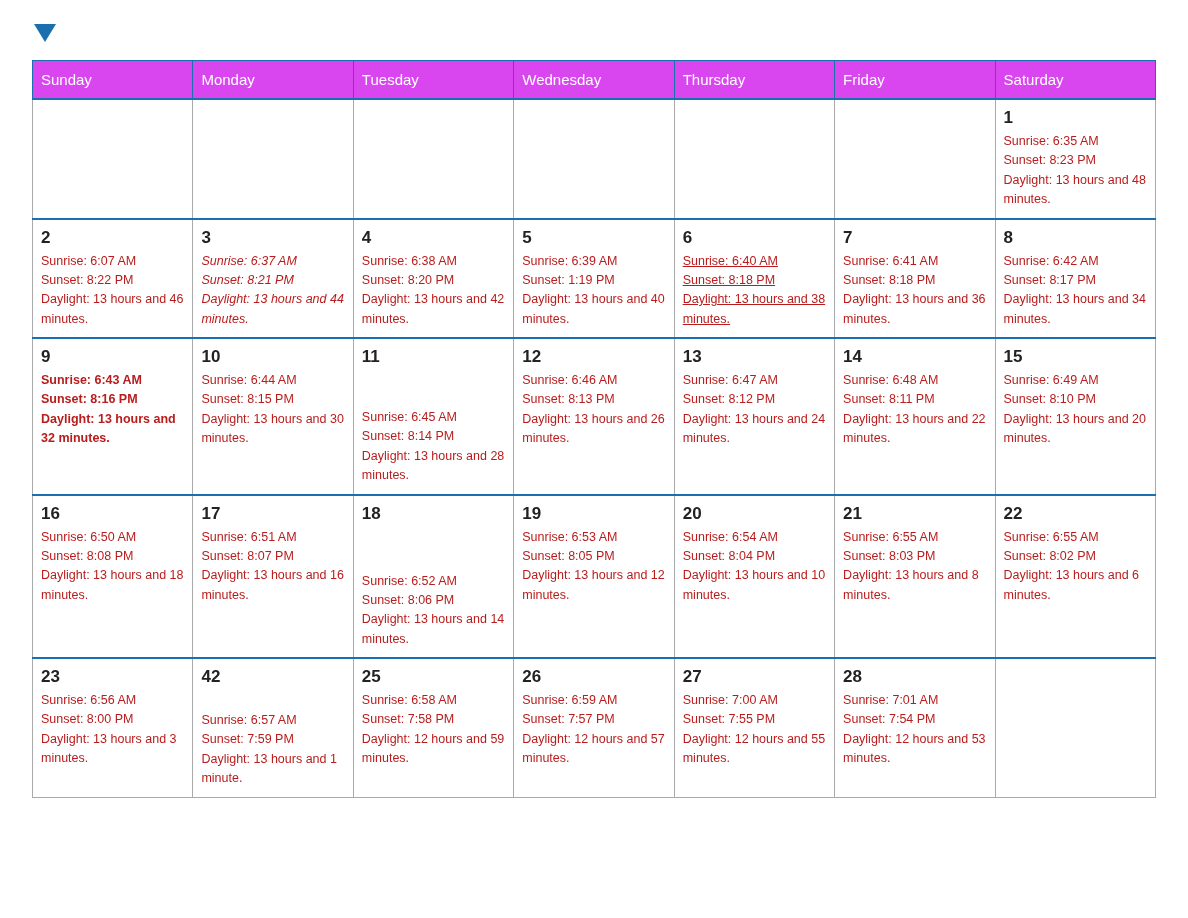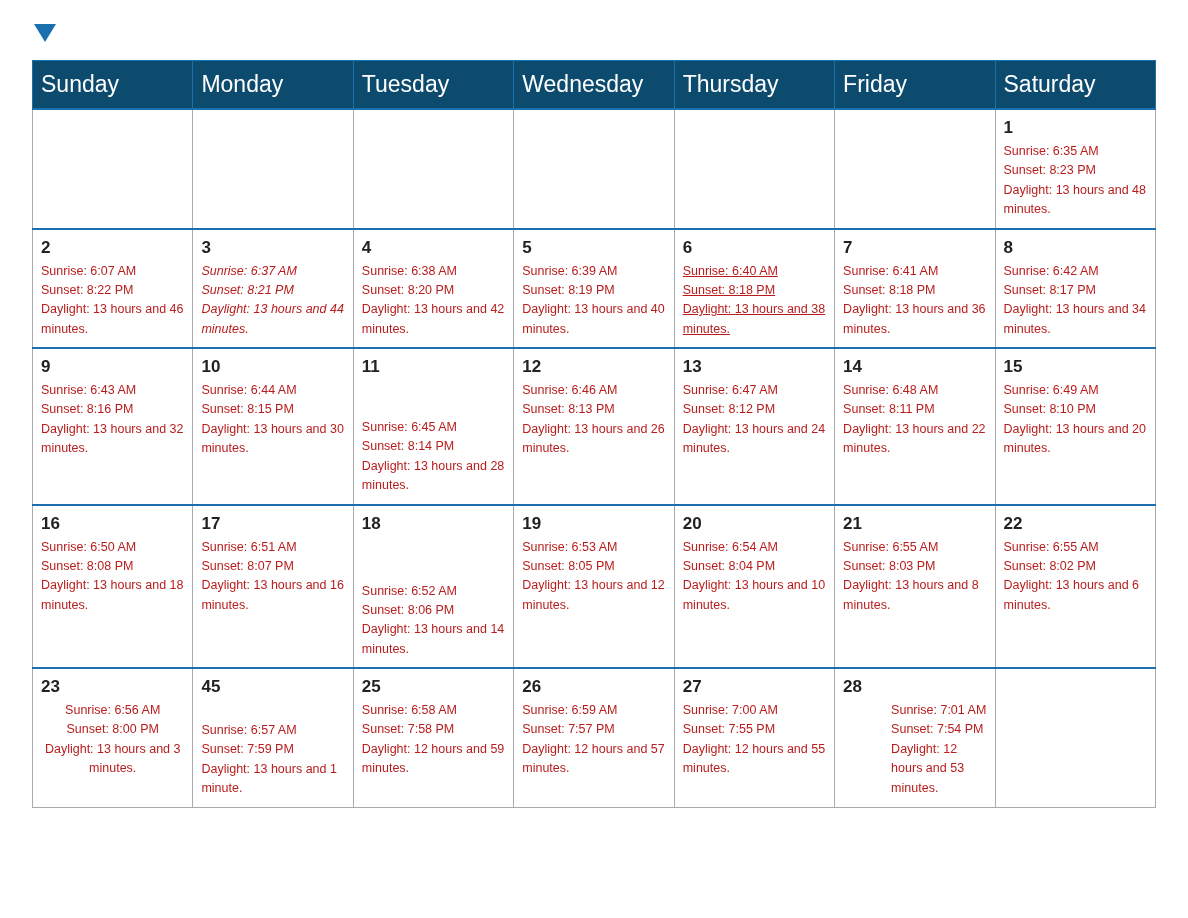--- a/index.html
+++ b/index.html
@@ -48,23 +48,23 @@
       font-size: 22px;
       color: #444;
       margin-top: 4px;
     }
     .calendar {
       width: 100%;
       border-collapse: collapse;
       border: 1px solid #555;
     }
     .calendar th {
-      background-color: #0c4a6e;
+      background-color: #d946ef;
       color: #fff;
-      font-size: 23px;
+      font-size: 15px;
       font-weight: normal;
       padding: 10px 8px;
       text-align: left;
       border: 1px solid #1a6faf;
     }
     .calendar td {
       vertical-align: top;
       padding: 8px;
       border: 1px solid #aaa;
       width: 14.28%;
@@ -154,21 +154,21 @@
         </td>
         <td>
           <span class="day-number">4</span>
           <div class="day-info" style="white-space: pre-line;">Sunrise: 6:38 AM
 Sunset: 8:20 PM
 Daylight: 13 hours and 42 minutes.</div>
         </td>
         <td>
           <span class="day-number">5</span>
           <div class="day-info" style="white-space: pre-line;">Sunrise: 6:39 AM
-Sunset: 8:19 PM
+Sunset: 1:19 PM
 Daylight: 13 hours and 40 minutes.</div>
         </td>
         <td>
           <span class="day-number">6</span>
           <div class="day-info" style="white-space: pre-line; text-decoration: underline;">Sunrise: 6:40 AM
 Sunset: 8:18 PM
 Daylight: 13 hours and 38 minutes.</div>
         </td>
         <td>
           <span class="day-number">7</span>
@@ -179,21 +179,21 @@
         <td>
           <span class="day-number">8</span>
           <div class="day-info" style="white-space: pre-line;">Sunrise: 6:42 AM
 Sunset: 8:17 PM
 Daylight: 13 hours and 34 minutes.</div>
         </td>
       </tr>
       <tr class="week-row">
         <td>
           <span class="day-number">9</span>
-          <div class="day-info" style="white-space: pre-line;">Sunrise: 6:43 AM
+          <div class="day-info" style="white-space: pre-line; font-weight: bold;">Sunrise: 6:43 AM
 Sunset: 8:16 PM
 Daylight: 13 hours and 32 minutes.</div>
         </td>
         <td>
           <span class="day-number">10</span>
           <div class="day-info" style="white-space: pre-line;">Sunrise: 6:44 AM
 Sunset: 8:15 PM
 Daylight: 13 hours and 30 minutes.</div>
         </td>
         <td>
@@ -267,26 +267,26 @@
         <td>
           <span class="day-number">22</span>
           <div class="day-info" style="white-space: pre-line;">Sunrise: 6:55 AM
 Sunset: 8:02 PM
 Daylight: 13 hours and 6 minutes.</div>
         </td>
       </tr>
       <tr class="week-row">
         <td>
           <span class="day-number">23</span>
-          <div class="day-info" style="white-space: pre-line; text-align: center;">Sunrise: 6:56 AM
+          <div class="day-info" style="white-space: pre-line;">Sunrise: 6:56 AM
 Sunset: 8:00 PM
 Daylight: 13 hours and 3 minutes.</div>
         </td>
         <td>
-          <span class="day-number">45</span>
+          <span class="day-number">42</span>
           <div class="day-info" style="white-space: pre-line; margin-top: 24px;">Sunrise: 6:57 AM
 Sunset: 7:59 PM
 Daylight: 13 hours and 1 minute.</div>
         </td>
         <td>
           <span class="day-number">25</span>
           <div class="day-info" style="white-space: pre-line;">Sunrise: 6:58 AM
 Sunset: 7:58 PM
 Daylight: 12 hours and 59 minutes.</div>
         </td>
@@ -297,20 +297,20 @@
 Daylight: 12 hours and 57 minutes.</div>
         </td>
         <td>
           <span class="day-number">27</span>
           <div class="day-info" style="white-space: pre-line;">Sunrise: 7:00 AM
 Sunset: 7:55 PM
 Daylight: 12 hours and 55 minutes.</div>
         </td>
         <td>
           <span class="day-number">28</span>
-          <div class="day-info" style="white-space: pre-line; margin-left: 48px;">Sunrise: 7:01 AM
+          <div class="day-info" style="white-space: pre-line;">Sunrise: 7:01 AM
 Sunset: 7:54 PM
 Daylight: 12 hours and 53 minutes.</div>
         </td>
         <td class="empty-cell"></td>
       </tr>
     </tbody>
 </table>
 
 </body></html>

